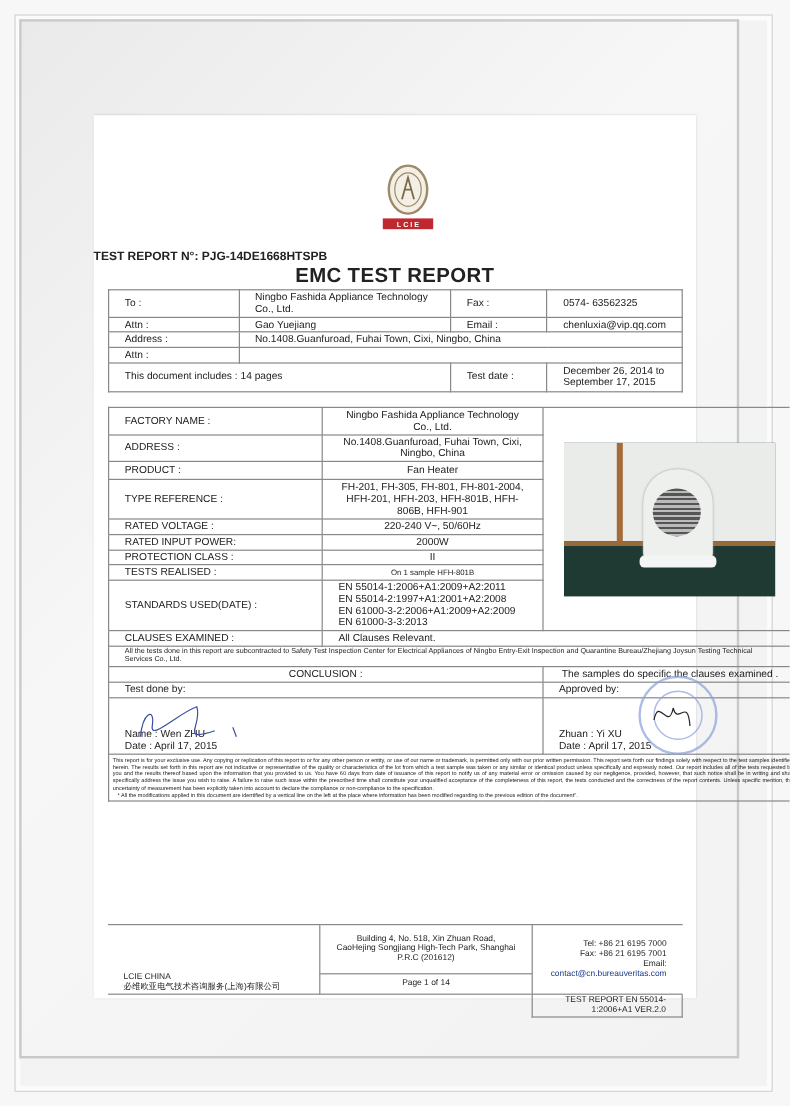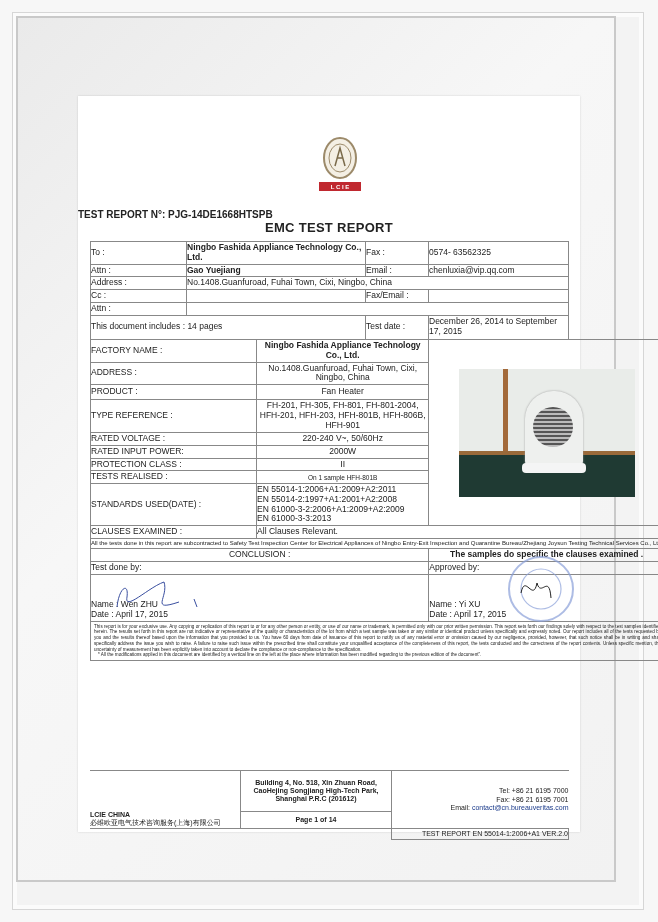--- a/index.html
+++ b/index.html
@@ -3,26 +3,26 @@
 <meta charset="utf-8">
 <style>
   html, body { margin:0; padding:0; }
   body { width:658px; height:922px; position:relative; overflow:hidden; background:#f4f4f4; font-family:"Liberation Sans", sans-serif; color:#222; }
   .frame { position:absolute; left:0; top:0; width:658px; height:922px; background:#f7f7f7; }
   .frame-outer { position:absolute; left:12px; top:12px; width:630px; height:896px; border:1px solid #d6d6d6; box-shadow: inset 0 0 0 4px #fbfbfb; background:#f3f3f3; }
   .frame-inner { position:absolute; left:16px; top:16px; width:596px; height:862px; border:2px solid #c9c9c9; background:linear-gradient(135deg,#eaeaea 0%,#f7f7f7 40%,#f2f2f2 100%); }
   .paper { position:absolute; left:78px; top:96px; width:502px; height:736px; background:#fff; box-shadow: 0 0 2px rgba(0,0,0,0.15); }
   .logo { position:absolute; left:240px; top:40px; width:44px; height:60px; }
   .report-no { position:absolute; top:113px; left:0; width:502px; text-align:left; font-size:10px; font-weight:bold; }
-  .title { position:absolute; top:124px; left:0; width:502px; text-align:center; font-size:13px; font-weight:bold; letter-spacing:0.3px; }
+  .title { position:absolute; top:124px; left:0; width:502px; text-align:center; font-size:17px; font-weight:bold; letter-spacing:0.3px; }
   table { border-collapse:collapse; position:absolute; font-size:8.5px; }
-  td { border:1px solid #888; padding:1px 0; vertical-align:middle; line-height:1.15; }
+  td { border:1px solid #888; padding:1px 13px; vertical-align:middle; line-height:1.15; }
   .t1 { left:12px; top:145px; width:479px; }
   .t2 { left:12px; top:243px; width:575px; }
-  .b { font-weight:bold;margin-top:39px; }
+  .b { font-weight:normal;margin-top:39px; }
   .c { text-align:center; }
   .photo { width:176px; height:128px; background:#1f3a33; position:relative; overflow:hidden; margin:0 auto; }
   .note { font-size:6px; line-height:1.2; }
   .small { font-size:4.6px; line-height:1.25; text-align:justify; padding:2px 3px; }
   .footer { position:absolute; left:12px; top:674px; width:479px; }
   .footer td { font-size:7px; }
   a { color:#1a3a8a; }
 </style>
 </head>
 <body>
@@ -54,26 +54,20 @@
       </tr>
       <tr>
         <td>Attn :</td>
         <td class="b">Gao Yuejiang</td>
         <td>Email :</td>
         <td>chenluxia@vip.qq.com</td>
       </tr>
       <tr>
         <td>Address :</td>
         <td colspan="3">No.1408.Guanfuroad, Fuhai Town, Cixi, Ningbo, China</td>
-      </tr>
-      <tr>
-        <td>Cc   :</td>
-        <td></td>
-        <td>Fax/Email :</td>
-        <td></td>
       </tr>
       <tr>
         <td>Attn :</td>
         <td colspan="3"></td>
       </tr>
       <tr style="height:24px">
         <td colspan="2">This document includes : 14 pages</td>
         <td>Test date :</td>
         <td>December 26, 2014 to September 17, 2015</td>
       </tr>
@@ -155,21 +149,21 @@
           </svg>
           <div>Name   : Wen ZHU</div>
           <div>Date    : April 17, 2015</div>
         </td>
         <td style="vertical-align:bottom;position:relative">
           <svg style="position:absolute;left:60px;top:-22px" width="100" height="70">
             <circle cx="52" cy="36" r="32" fill="none" stroke="#8aa0d8" stroke-width="2" opacity="0.7"></circle>
             <circle cx="52" cy="36" r="20" fill="none" stroke="#8aa0d8" stroke-width="1.2" opacity="0.7"></circle>
             <path d="M32 40 C36 20 44 50 48 30 C52 45 60 20 62 45" stroke="#222" stroke-width="1" fill="none"></path>
           </svg>
-          <div>Name   : Yi XU</div>
+          <div>Zhuan   : Yi XU</div>
           <div>Date    : April 17, 2015</div>
         </td>
       </tr>
       <tr>
         <td colspan="3" class="small">
           <div>This report is for your exclusive use. Any copying or replication of this report to or for any other person or entity, or use of our name or trademark, is permitted only with our prior written permission. This report sets forth our findings solely with respect to the test samples identified herein. The results set forth in this report are not indicative or representative of the quality or characteristics of the lot from which a test sample was taken or any similar or identical product unless specifically and expressly noted. Our report includes all of the tests requested by you and the results thereof based upon the information that you provided to us. You have 60 days from date of issuance of this report to notify us of any material error or omission caused by our negligence, provided, however, that such notice shall be in writing and shall specifically address the issue you wish to raise. A failure to raise such issue within the prescribed time shall constitute your unqualified acceptance of the completeness of this report, the tests conducted and the correctness of the report contents. Unless specific mention, the uncertainty of measurement has been explicitly taken into account to declare the compliance or non-compliance to the specification.</div>
           <div style="padding-left:4px">* All the modifications applied in this document are identified by a vertical line on the left at the place where information has been modified regarding to the previous edition of the document".</div>
         </td>
       </tr>
     </tbody>

